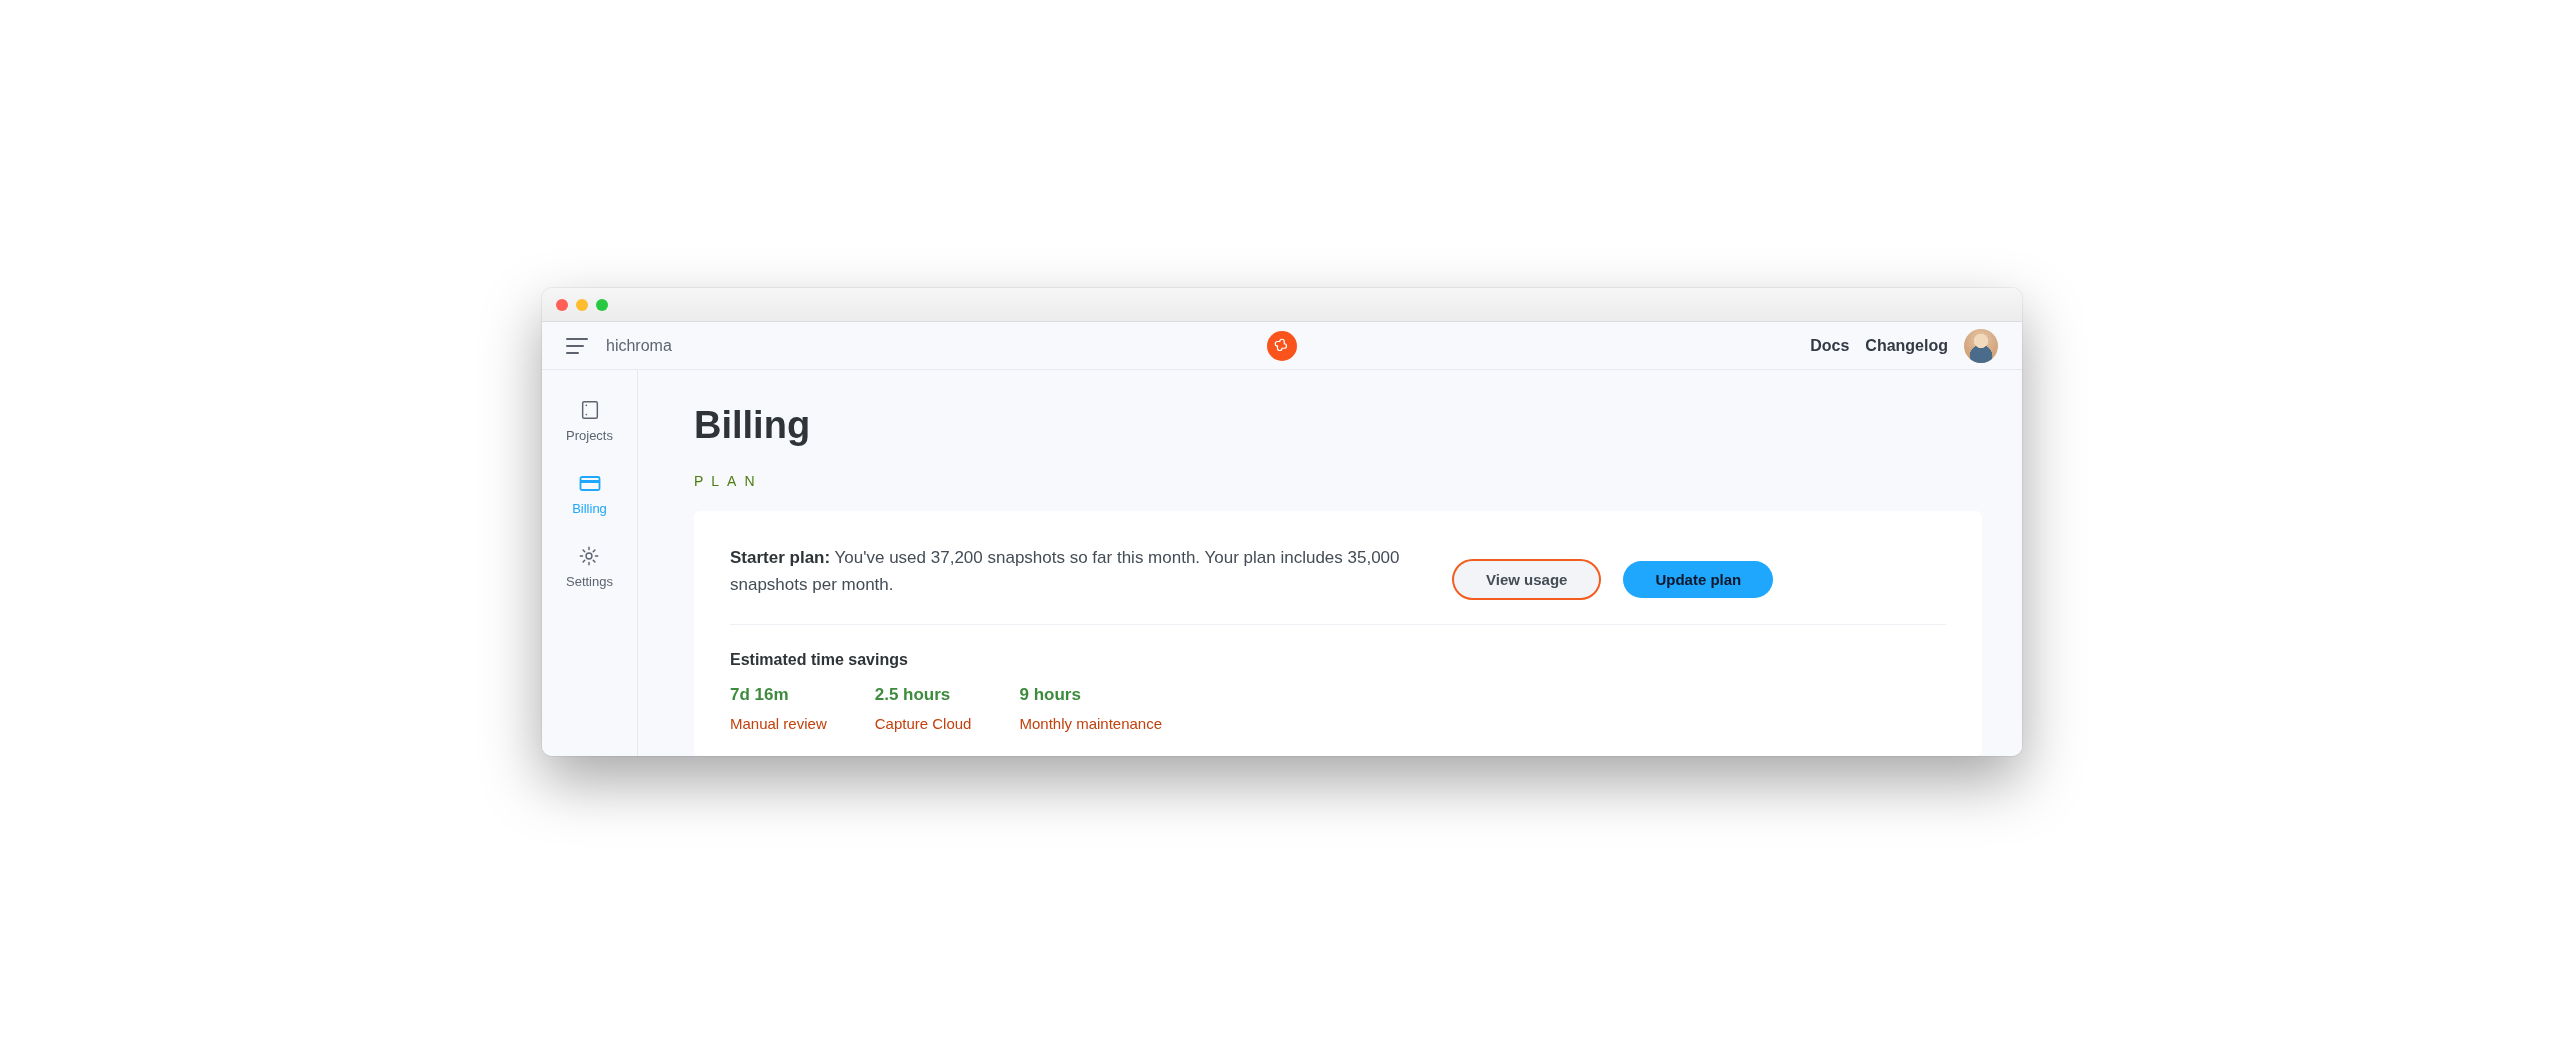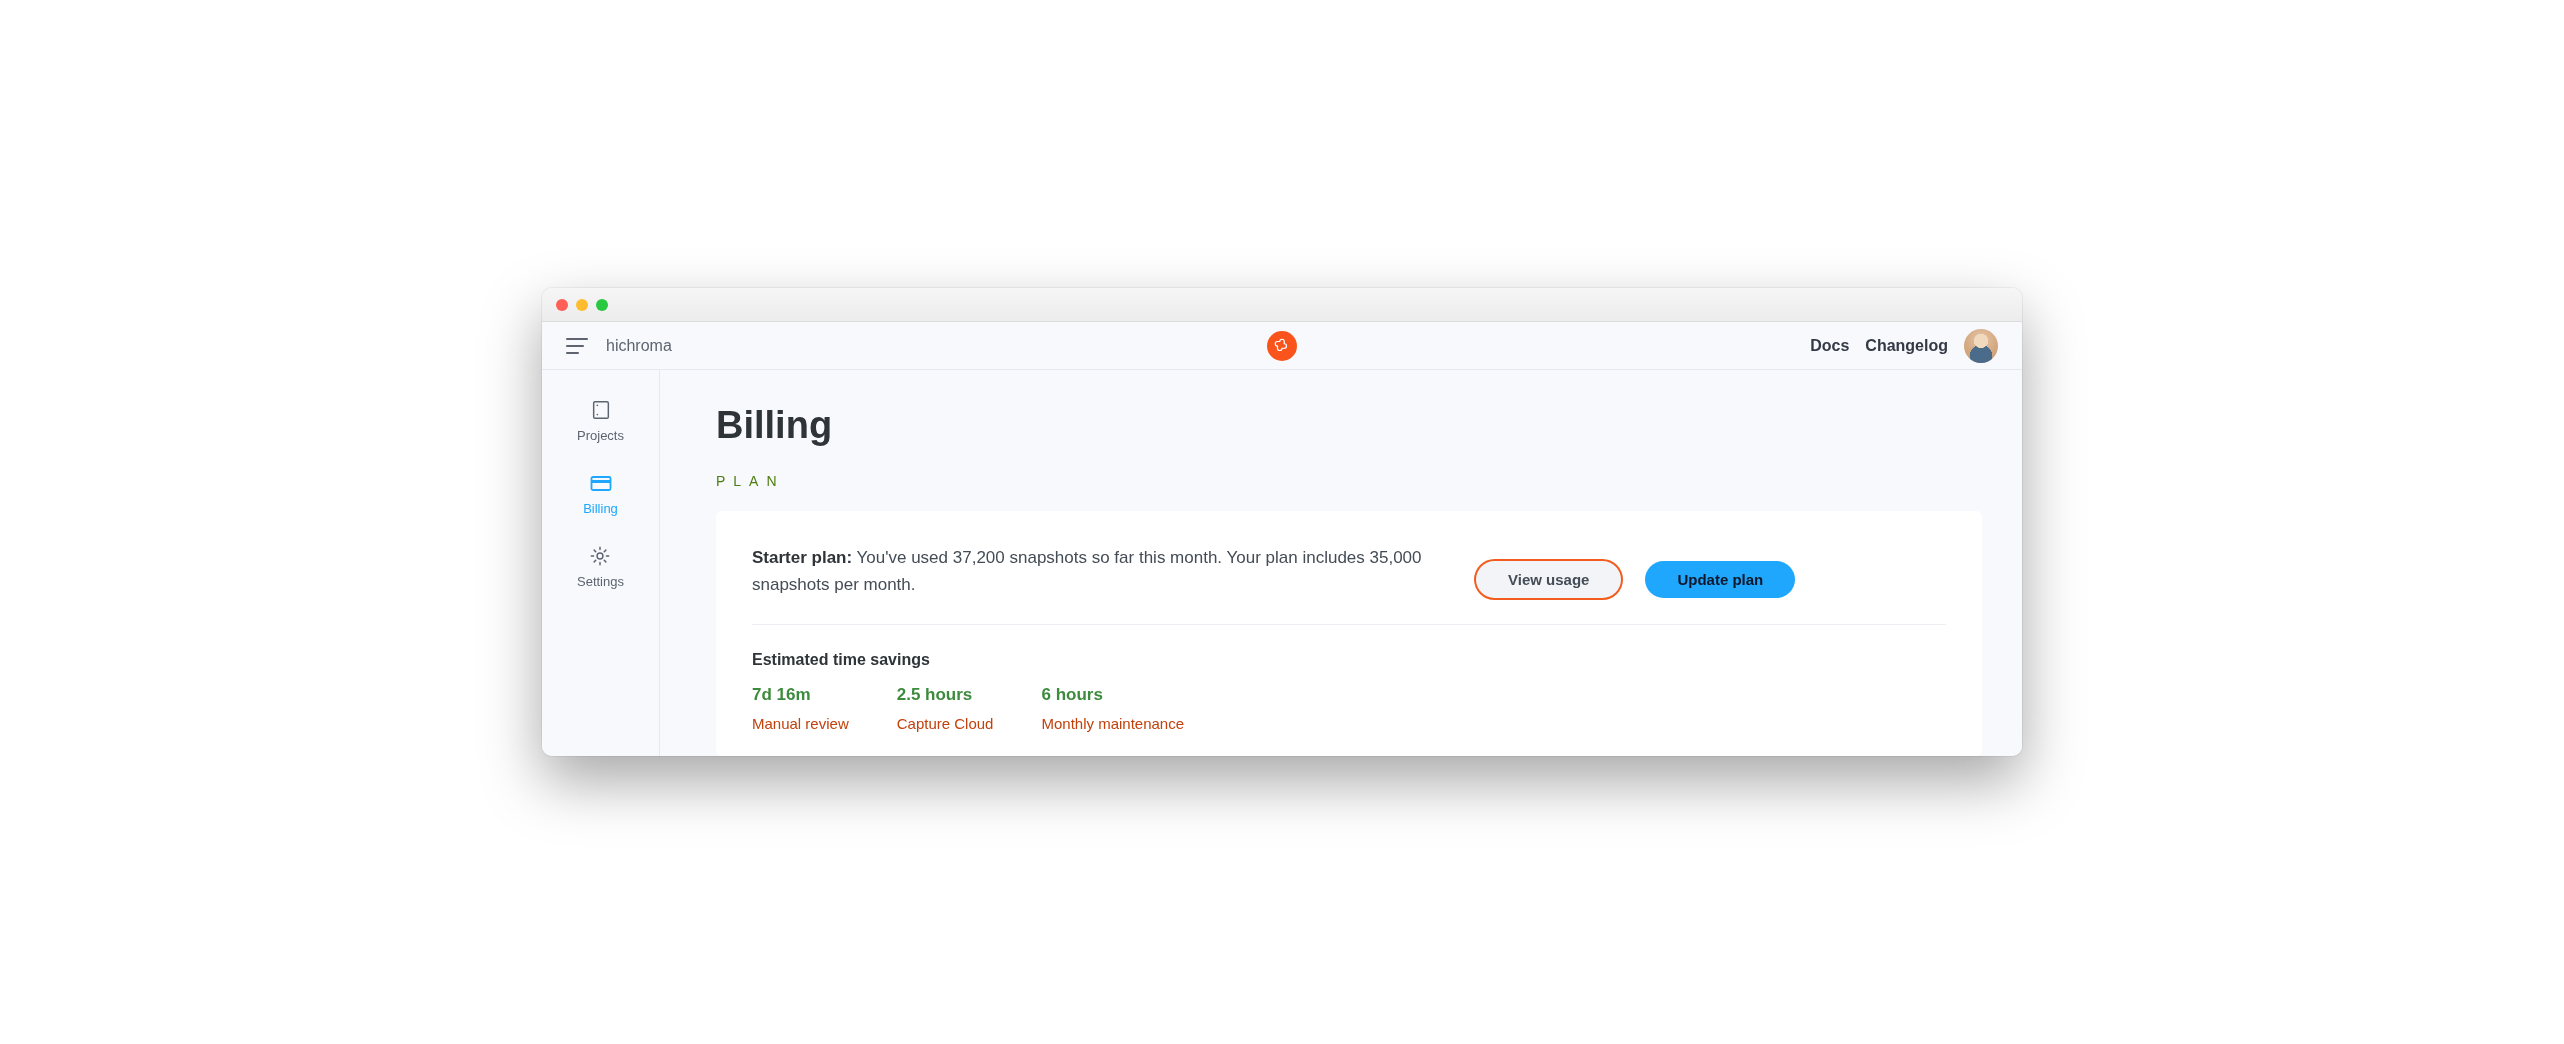--- a/index.html
+++ b/index.html
@@ -54,21 +54,21 @@
     background:#fa541c; display:flex; align-items:center; justify-content:center;
   }
   .logo-center svg { width:18px; height:18px; }
   .topbar-right { display:flex; align-items:center; gap:16px; }
   .nav-link { color:#333a45; font-size:16px; font-weight:600; cursor:pointer; }
   .avatar { width:34px; height:34px; border-radius:50%; background: radial-gradient(circle at 50% 30%, #e8c9a8 0%, #d9b08c 40%, #c89560 100%); position:relative; overflow:hidden;}
   .avatar::after{content:"";position:absolute;inset:0;background:radial-gradient(circle at 50% 35%,#f1d9bd 0 25%,transparent 26%),radial-gradient(circle at 50% 80%,#4a6b8a 0 35%,transparent 36%);}
 
   .body { display:flex; position:relative; }
   .sidebar {
-    width:118px; background:#f7f9fc; border-right:1px solid #e6e9ef;
+    width:96px; background:#f7f9fc; border-right:1px solid #e6e9ef;
     display:flex; flex-direction:column; align-items:center; padding-top:28px; gap:28px;
   }
   .side-item { display:flex; flex-direction:column; align-items:center; gap:6px; cursor:pointer; color:#5d6470; font-size:13px;}
   .side-item.active { color:#1ea7fd; }
   .side-icon { width:24px; height:24px; display:flex; align-items:center; justify-content:center;}
 
   .main { flex:1; padding: 34px 0 0 56px; background:#f7f9fc; }
   .page-title { font-size:38px; font-weight:700; color:#2e3438; margin-bottom:26px;}
   .section-label { font-size:14px; letter-spacing:8px; color:#4d7c0f; font-weight:500; margin-bottom:22px;}
 
@@ -177,21 +177,21 @@
           <div class="savings-row">
             <div>
               <div class="stat-val">7d 16m</div>
               <div class="stat-lbl">Manual review</div>
             </div>
             <div>
               <div class="stat-val">2.5 hours</div>
               <div class="stat-lbl">Capture Cloud</div>
             </div>
             <div>
-              <div class="stat-val">6 hours</div>
+              <div class="stat-val">9 hours</div>
               <div class="stat-lbl">Monthly maintenance</div>
             </div>
           </div>
         </div>
       </div>
     </div>
   </div>
 
 </div>
 

